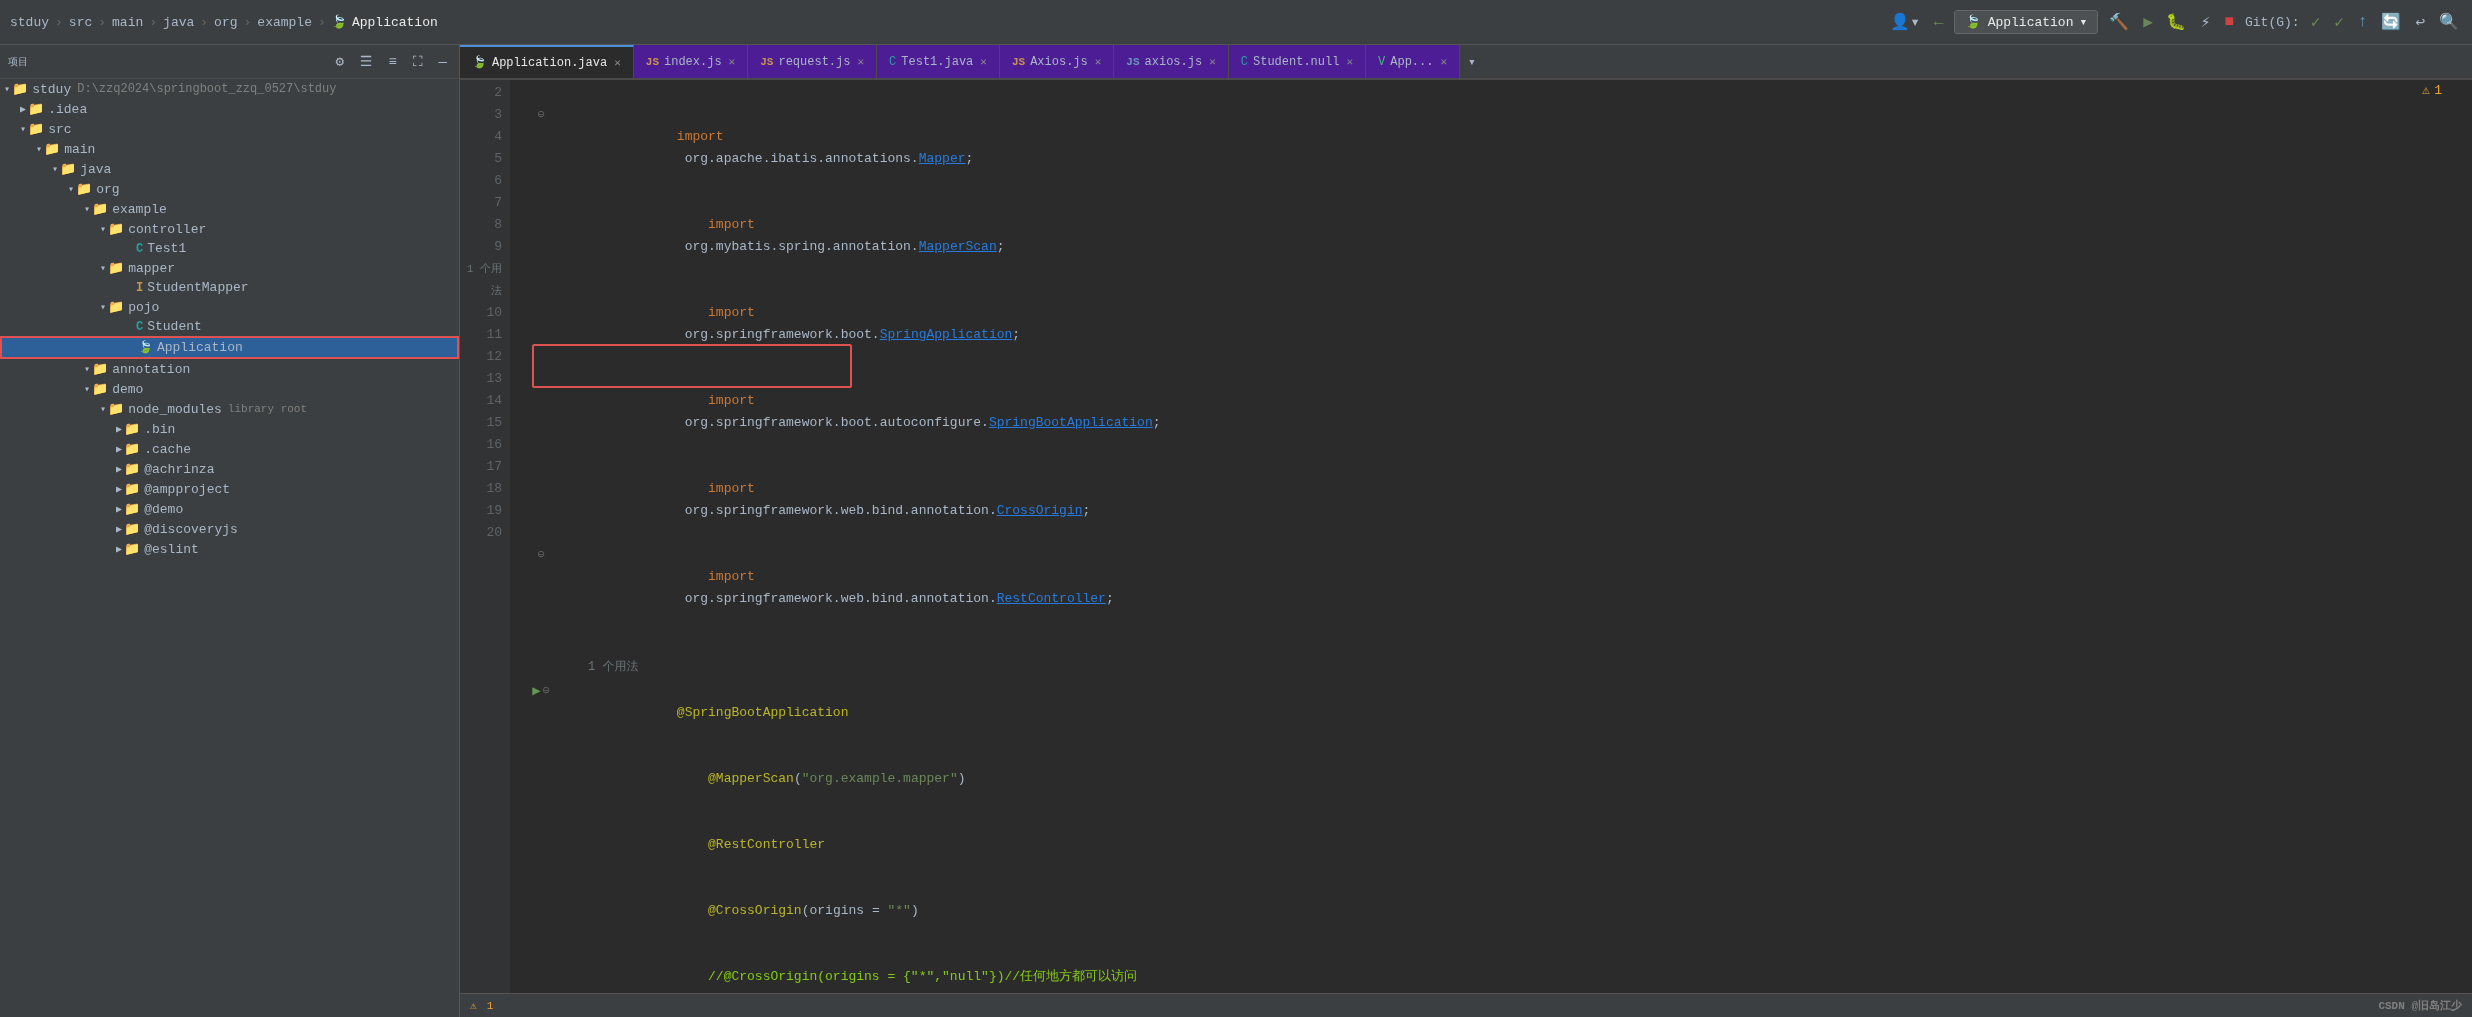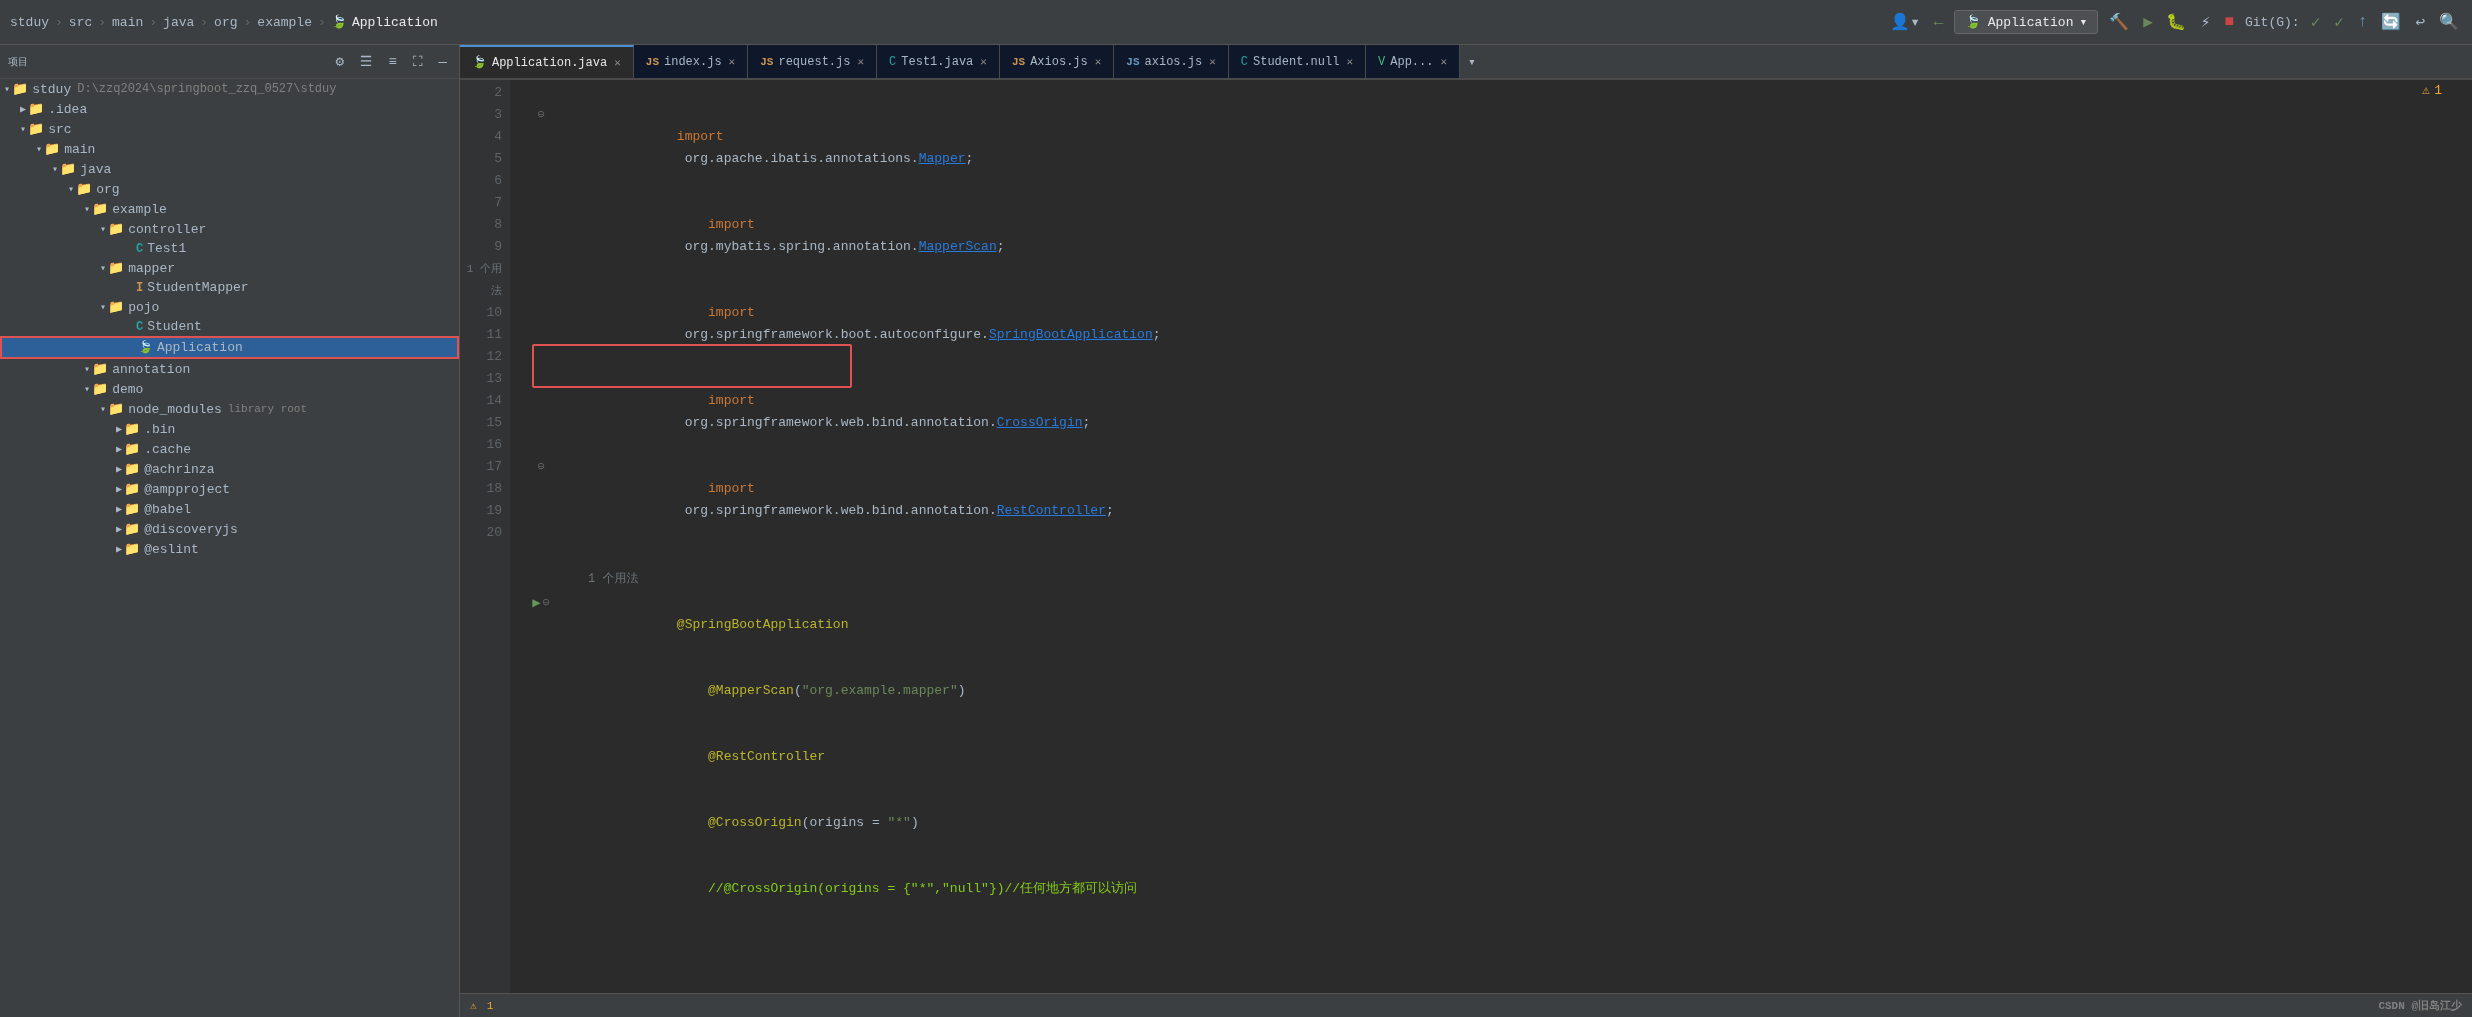--- a/index.html
+++ b/index.html
@@ -119,21 +119,21 @@
       display: flex;
       align-items: flex-end;
       border-bottom: 2px solid #4a4a4a;
       overflow-x: auto;
       flex-shrink: 0;
     }
     .tab {
       display: flex;
       align-items: center;
       padding: 6px 12px;
-      background: #0f172a;
+      background: #4c1d95;
       border-right: 1px solid #4a4a4a;
       cursor: pointer;
       font-size: 12px;
       color: #a9b7c6;
       gap: 5px;
       white-space: nowrap;
       height: 33px;
     }
     .tab.active {
       background: #2b2b2b;
@@ -419,21 +419,21 @@
 
         <div class="tree-item" style="padding-left:116px;">
           <span class="tree-arrow">▶</span>
           <span class="folder-icon yellow">📁</span>
           <span>@ampproject</span>
         </div>
 
         <div class="tree-item" style="padding-left:116px;">
           <span class="tree-arrow">▶</span>
           <span class="folder-icon yellow">📁</span>
-          <span>@babel</span>
+          <span>@demo</span>
         </div>
 
         <div class="tree-item" style="padding-left:116px;">
           <span class="tree-arrow">▶</span>
           <span class="folder-icon yellow">📁</span>
           <span>@discoveryjs</span>
         </div>
 
         <div class="tree-item" style="padding-left:116px;">
           <span class="tree-arrow">▶</span>
@@ -541,20 +541,27 @@
             </div>
 
             <div class="code-line">
               <div class="gutter"></div>
               <span class="code-text">
                 <span class="kw-import">    import</span>
                 <span> org.mybatis.spring.annotation.</span><span class="kw-link">MapperScan</span><span>;</span>
               </span>
             </div>
 
+            <div class="code-line">
+              <div class="gutter"></div>
+              <span class="code-text">
+                <span class="kw-import">    import</span>
+                <span> org.springframework.boot.</span><span class="kw-link">SpringApplication</span><span>;</span>
+              </span>
+            </div>
 
             <div class="code-line">
               <div class="gutter"></div>
               <span class="code-text">
                 <span class="kw-import">    import</span>
                 <span> org.springframework.boot.autoconfigure.</span><span class="kw-link">SpringBootApplication</span><span>;</span>
               </span>
             </div>
 
             <div class="code-line">

